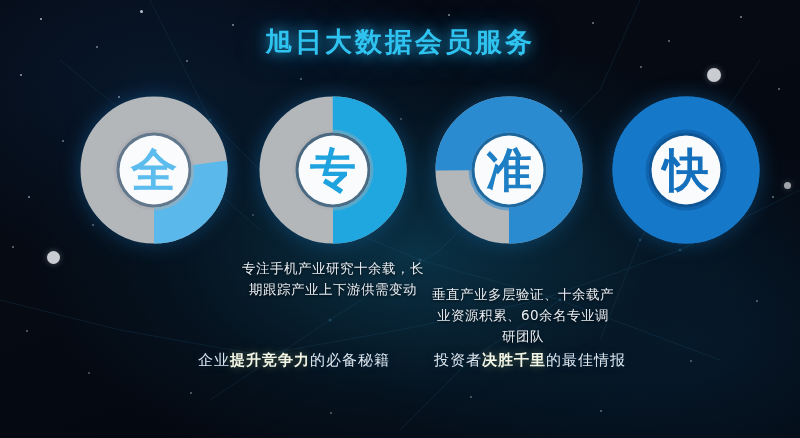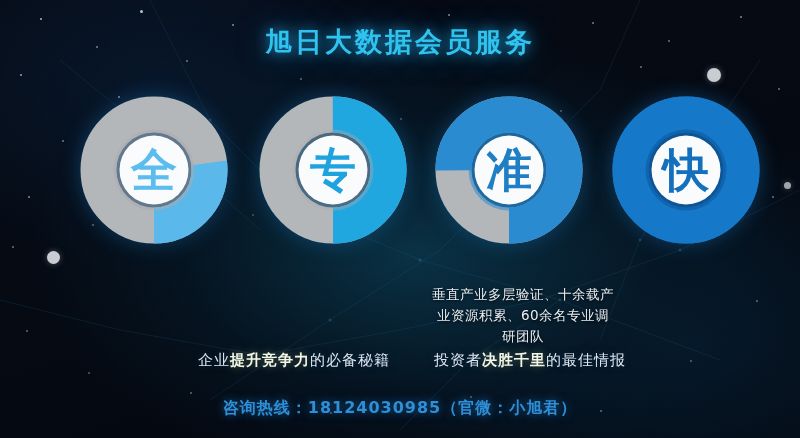--- a/index.html
+++ b/index.html
@@ -163,22 +163,22 @@
         <circle cx="50" cy="50" r="37" fill="none" stroke="#1678c8" stroke-width="24" stroke-dasharray="232.5 0" transform="rotate(-90 50 50)"></circle>
         <circle cx="50" cy="50" r="27" fill="#0f5fa8" opacity="0.75"></circle>
         <circle cx="50" cy="50" r="23" fill="#fafbfc"></circle>
       </svg>
       <div class="glyph" style="color:#1470bd;">快</div>
     </div>
 
   </div>
 
   <div class="caps">
+    <div class="cap" style="left:240px;">专注手机产业研究十余载，长期跟踪产业上下游供需变动</div>
     <div class="cap" style="left:430px;margin-top:26px;">垂直产业多层验证、十余载产业资源积累、60余名专业调研团队</div>
   </div>
 
   <div class="taglines">
     <span class="tag"><span>企业</span><b>提升竞争力</b><span>的必备秘籍</span></span><span class="tag"><span>投资者</span><b>决胜千里</b><span>的最佳情报</span></span>
   </div>
 
-  <div class="hotline"><span>咨询热线：</span><span>18124030985</span><span>（官微：小旭君）</span></div>
 
 </div>
 
 </body></html>

